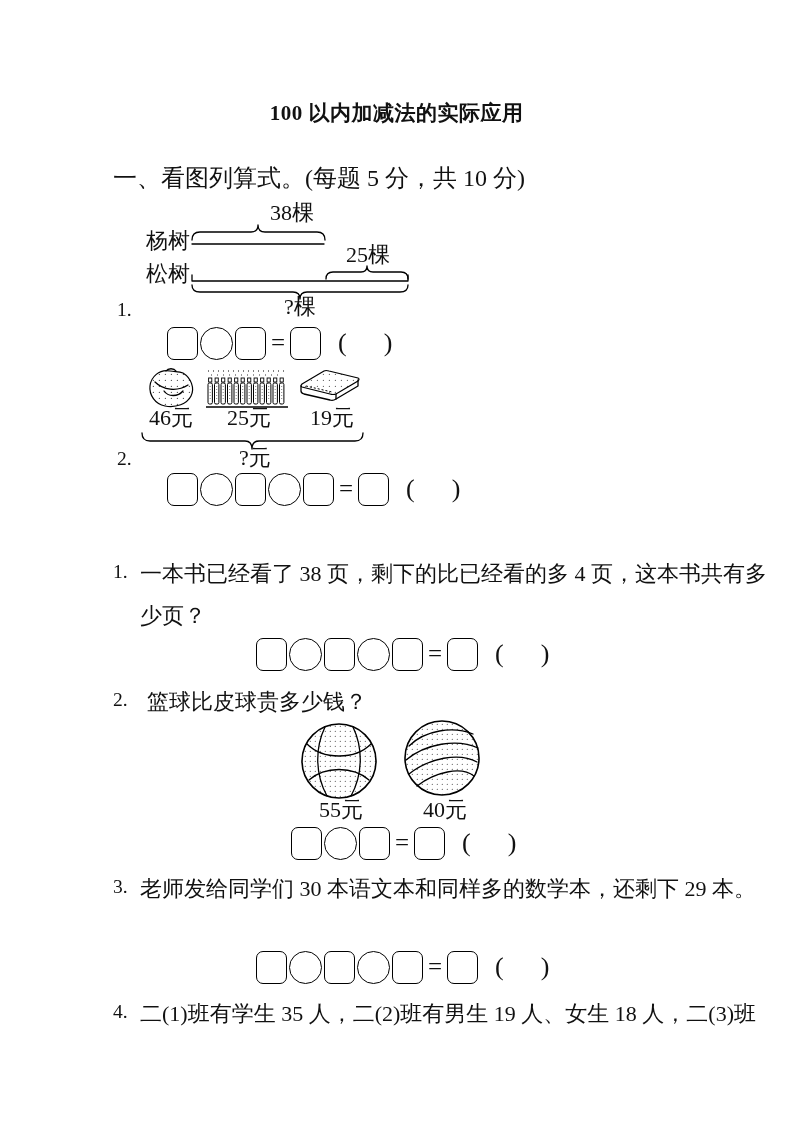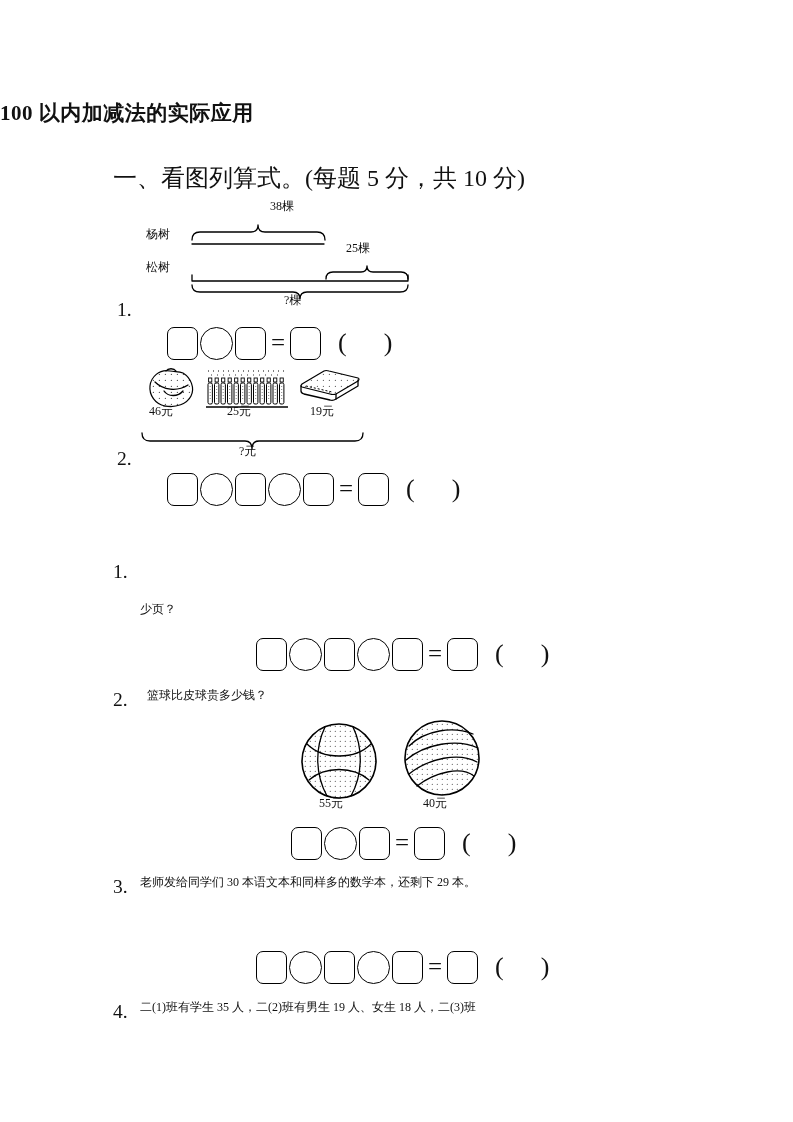--- a/index.html
+++ b/index.html
@@ -1,22 +1,22 @@
 <!DOCTYPE html>
 <html><head>
 <meta charset="utf-8">
 <style>
   html,body{margin:0;padding:0;background:#9b9b9b;}
   .page{
     position:relative;width:793px;height:1122px;background:#ffffff;
     font-family:"Liberation Serif","DejaVu Serif",serif;color:#111;
     overflow:hidden;margin:0 auto;
   }
-  .t{position:absolute;white-space:nowrap;font-size:12px;line-height:1.15;}
-  .title{left:0;top:101px;width:100%;font-size:21px;font-weight:bold;letter-spacing:.5px;}
+  .t{position:absolute;white-space:nowrap;font-size:22px;line-height:1.15;}
+  .title{left:0;top:101px;width:100%;text-align:center;font-size:21px;font-weight:bold;letter-spacing:.5px;}
   .heading{font-size:24px;}
   .qnum{font-size:19.5px;}
   svg{position:absolute;overflow:visible;}
   .stroke{stroke:#000;fill:none;stroke-width:1.3;stroke-linecap:round;stroke-linejoin:round;}
   .eq-row{position:absolute;display:flex;align-items:center;gap:2px;height:36px;}
   .shape{box-sizing:border-box;border:1.7px solid #000;background:#fff;flex:0 0 auto;}
   .sq{width:31px;height:33px;border-radius:7px;}
   .ci{width:33px;height:33px;border-radius:50%;}
   .eq-eq{font-size:25px;line-height:36px;margin:0 3px;}
   .paren{font-size:26px;line-height:34px;}
@@ -120,20 +120,21 @@
       <div class="shape sq"></div>
       <span class="eq-eq">=</span>
       <div class="shape sq"></div>
       <span class="paren paren-open">(</span>
       <span class="paren-spacer"></span>
       <span class="paren">)</span>
     </div>
 
 
   <div class="t qnum" style="left:113px;top:561px">1.</div>
+  <div class="t" style="left:140px;top:561px">一本书已经看了 38 页，剩下的比已经看的多 4 页，这本书共有多</div>
   <div class="t" style="left:140px;top:603px">少页？</div>
   <div class="eq-row" style="left:256px;top:636px">
       <div class="shape sq"></div>
       <div class="shape ci"></div>
       <div class="shape sq"></div>
       <div class="shape ci"></div>
       <div class="shape sq"></div>
       <span class="eq-eq">=</span>
       <div class="shape sq"></div>
       <span class="paren paren-open">(</span>

